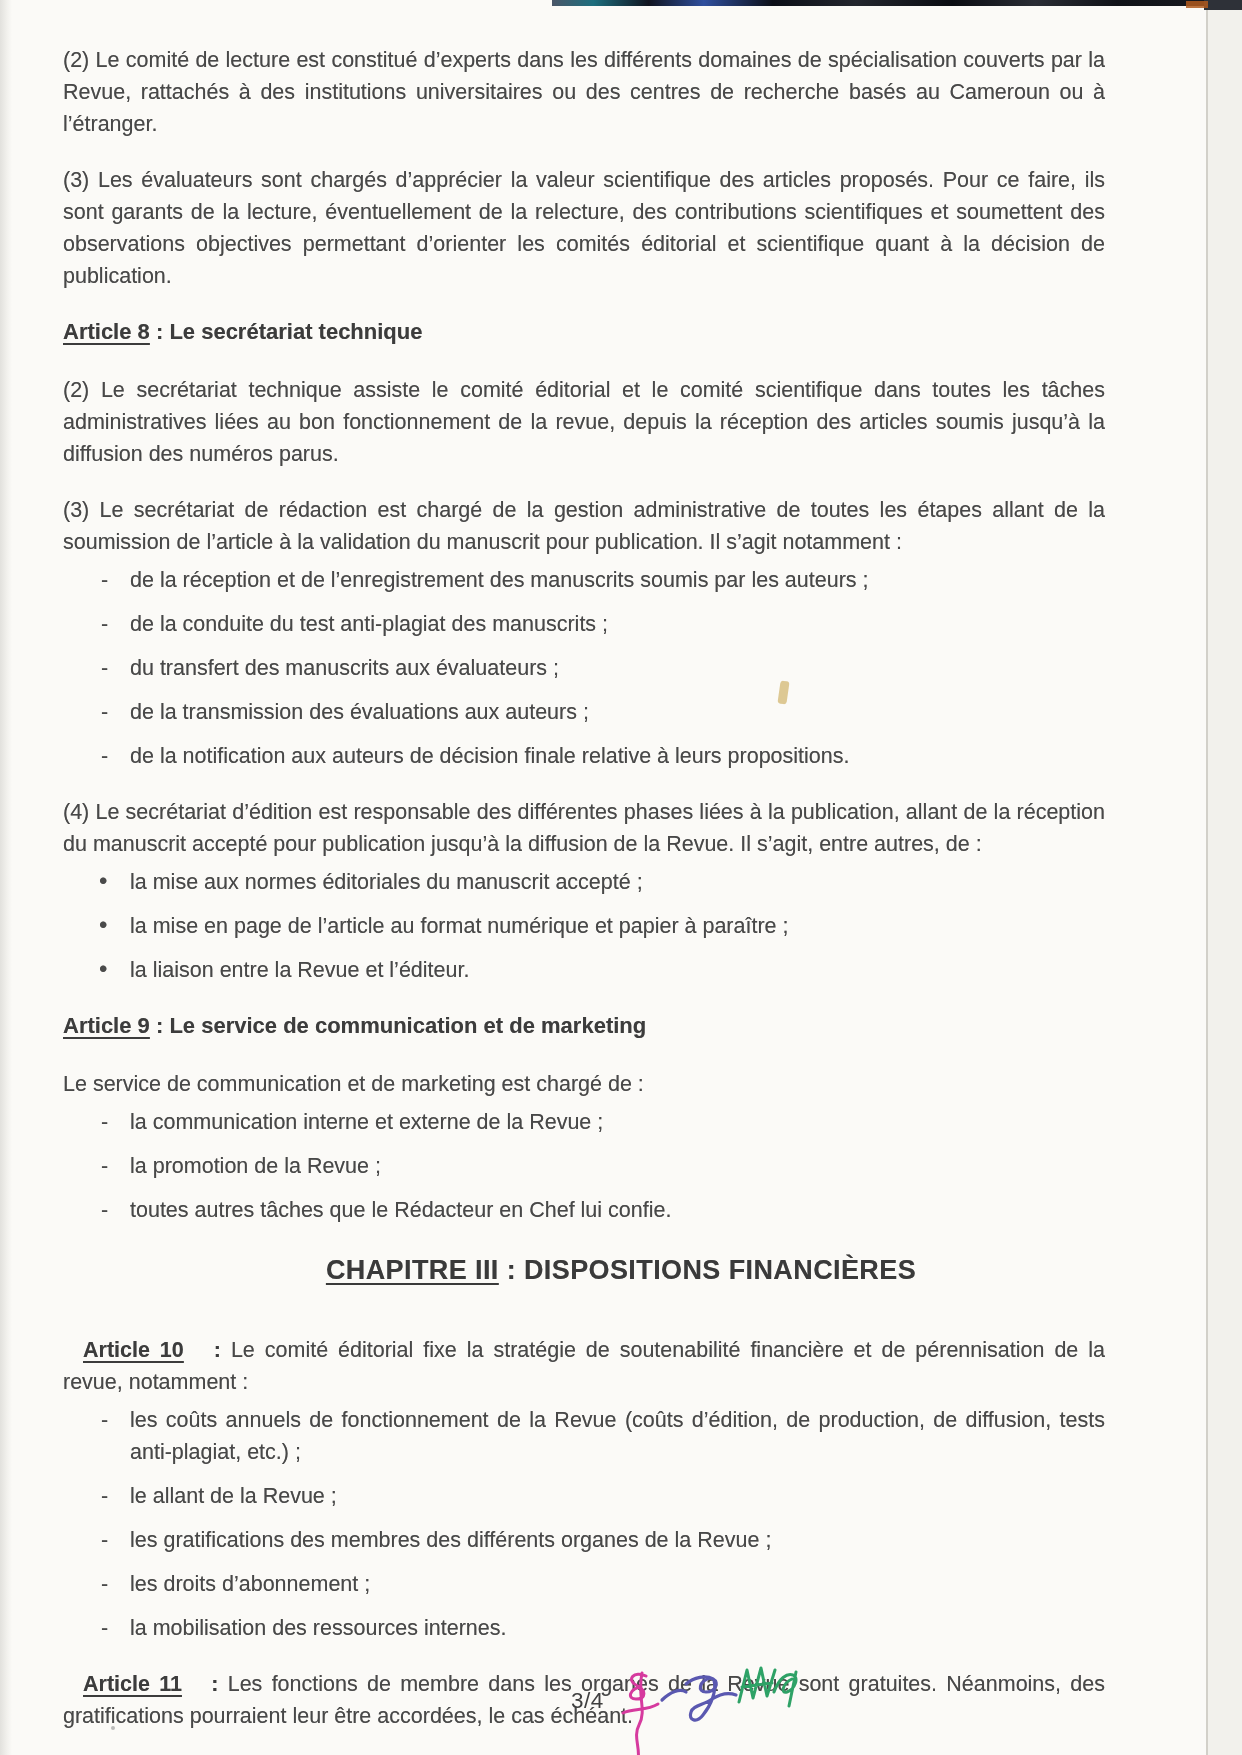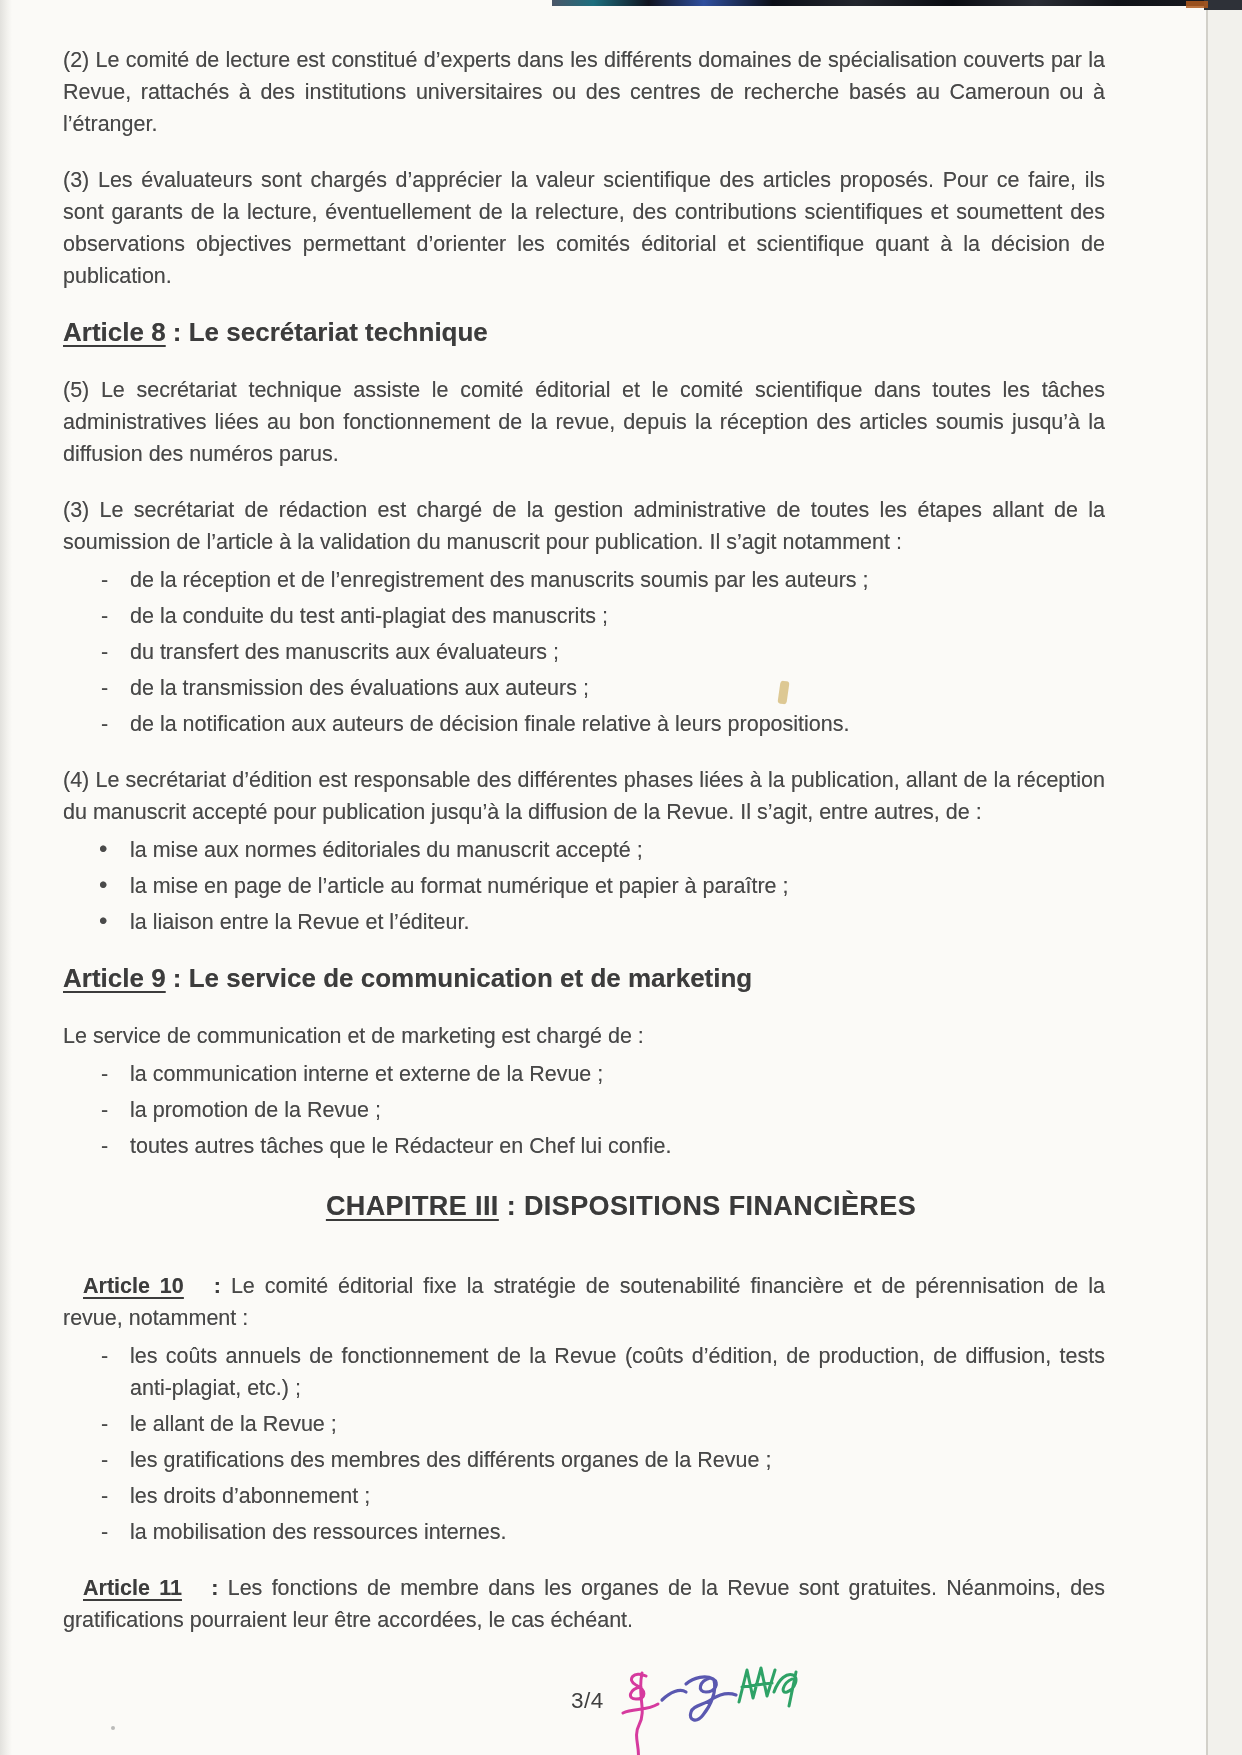--- a/index.html
+++ b/index.html
@@ -39,31 +39,31 @@
   }
 
   
   .content {
     position:absolute; left:63px; top:44px; width:1042px;
     color:#484848; font-size:21.5px; line-height:32px;
     text-shadow:0 0 .4px rgba(72,72,72,.5);
   }
   .para { margin:0 0 24px 0; text-align:justify; }
   .article-heading {
-    font-size:26px; font-weight:bold; color:#3c3c3c;
+    font-size:22px; font-weight:bold; color:#3c3c3c;
     margin:4px 0 26px 0; line-height:32px;
   }
   .u { text-decoration:underline; text-decoration-thickness:2px; text-underline-offset:4px; }
   .lead-label { font-weight:bold; color:#3c3c3c;margin-left:20px; }
   .chapter {
     font-size:27px; font-weight:bold; color:#3a3a3a; letter-spacing:.4px;
     text-align:center; padding-left:74px; margin:18px 0 44px 0; line-height:40px;
   }
   ul.list { list-style:none; margin:-18px 0 24px 0; padding:0; }
-  ul.list li { position:relative; padding-left:67px; margin-top:4px; text-align:justify; }
+  ul.list li { position:relative; padding-left:67px; margin-top:12px; text-align:justify; }
   ul.list-dash li::before {
     content:"-"; position:absolute; left:38px; top:0; color:#4a4a4a;
   }
   ul.list-bullet li::before {
     content:"\2022"; position:absolute; left:36px; top:-1px; color:#4a4a4a; font-size:24px;
   }
 
   
   .footer { position:absolute; left:0; top:1655px; width:1154px; height:100px; }
   .page-number {
@@ -81,21 +81,21 @@
 <div class="scan-strip-top"></div>
 <div class="scan-corner"></div>
 <div class="scan-corner-orange"></div>
 <div class="speck-yellow"></div>
 <div class="speck-gray"></div>
 
 <main class="content" id="doc-content">
     <p class="para">(2) Le comité de lecture est constitué d’experts dans les différents domaines de spécialisation couverts par la Revue, rattachés à des institutions universitaires ou des centres de recherche basés au Cameroun ou à l’étranger.</p>
     <p class="para">(3) Les évaluateurs sont chargés d’apprécier la valeur scientifique des articles proposés. Pour ce faire, ils sont garants de la lecture, éventuellement de la relecture, des contributions scientifiques et soumettent des observations objectives permettant d’orienter les comités éditorial et scientifique quant à la décision de publication.</p>
     <h2 class="article-heading"><span class="u">Article 8</span><span> : Le secrétariat technique</span></h2>
-    <p class="para">(5) Le secrétariat technique assiste le comité éditorial et le comité scientifique dans toutes les tâches administratives liées au bon fonctionnement de la revue, depuis la réception des articles soumis jusqu’à la diffusion des numéros parus.</p>
+    <p class="para">(2) Le secrétariat technique assiste le comité éditorial et le comité scientifique dans toutes les tâches administratives liées au bon fonctionnement de la revue, depuis la réception des articles soumis jusqu’à la diffusion des numéros parus.</p>
     <p class="para">(3) Le secrétariat de rédaction est chargé de la gestion administrative de toutes les étapes allant de la soumission de l’article à la validation du manuscrit pour publication. Il s’agit notamment :</p>
     <ul class="list list-dash">
       <li>de la réception et de l’enregistrement des manuscrits soumis par les auteurs ;</li>
       <li>de la conduite du test anti-plagiat des manuscrits ;</li>
       <li>du transfert des manuscrits aux évaluateurs ;</li>
       <li>de la transmission des évaluations aux auteurs ;</li>
       <li>de la notification aux auteurs de décision finale relative à leurs propositions.</li>
     </ul>
     <p class="para">(4) Le secrétariat d’édition est responsable des différentes phases liées à la publication, allant de la réception du manuscrit accepté pour publication jusqu’à la diffusion de la Revue. Il s’agit, entre autres, de :</p>
     <ul class="list list-bullet">

